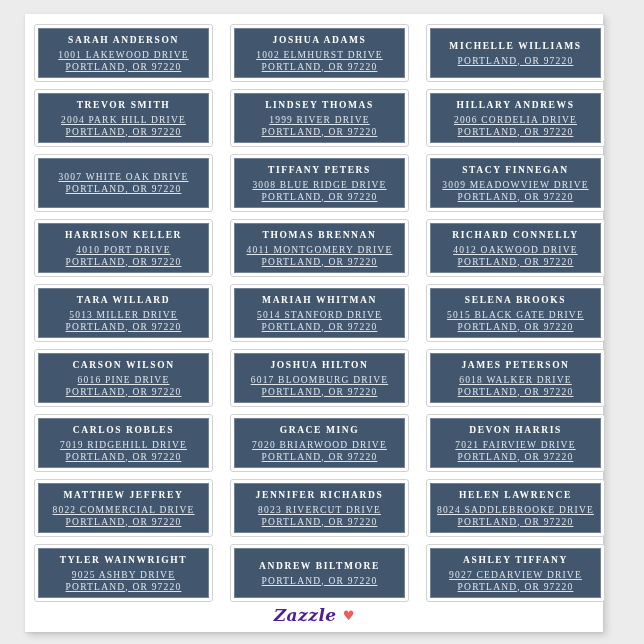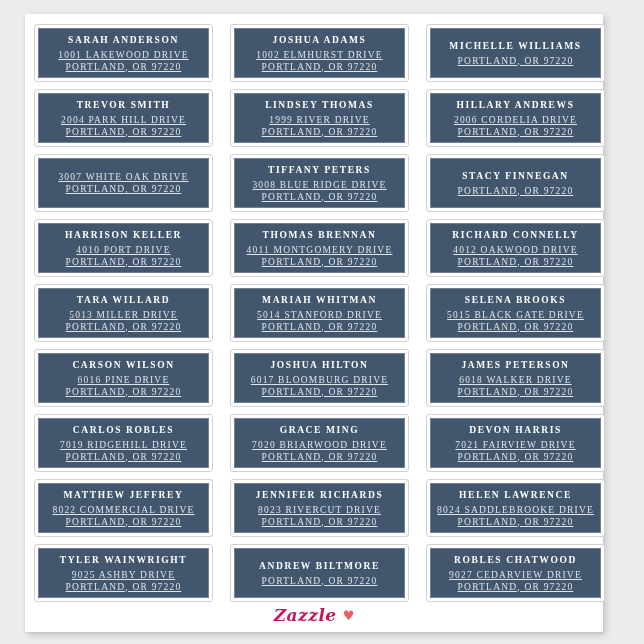--- a/index.html
+++ b/index.html
@@ -73,21 +73,21 @@
     left: 0;
     right: 0;
     top: 591px;
     text-align: center;
   }
   .logo {
     font-family: "DejaVu Serif", serif;
     font-style: italic;
     font-weight: bold;
     font-size: 17px;
-    color: #be185d;
+    color: #4c1d95;
     letter-spacing: 0.5px;
   }
   .heart {
     font-family: "DejaVu Sans", sans-serif;
     font-size: 13px;
     color: #f15b5b;
     margin-left: 6px;
     vertical-align: 1px;
   }
 </style>
@@ -146,20 +146,21 @@
       <div class="sticker">
         <div class="panel">
           <div class="name">TIFFANY PETERS</div>
           <div class="addr">3008 BLUE RIDGE DRIVE</div>
           <div class="addr">PORTLAND, OR 97220</div>
         </div>
       </div>
       <div class="sticker">
         <div class="panel">
           <div class="name">STACY FINNEGAN</div>
+          <div class="addr">3009 MEADOWVIEW DRIVE</div>
           <div class="addr">PORTLAND, OR 97220</div>
         </div>
       </div>
       <div class="sticker">
         <div class="panel">
           <div class="name">HARRISON KELLER</div>
           <div class="addr">4010 PORT DRIVE</div>
           <div class="addr">PORTLAND, OR 97220</div>
         </div>
       </div>
@@ -269,21 +270,21 @@
         </div>
       </div>
       <div class="sticker">
         <div class="panel">
           <div class="name">ANDREW BILTMORE</div>
           <div class="addr">PORTLAND, OR 97220</div>
         </div>
       </div>
       <div class="sticker">
         <div class="panel">
-          <div class="name">ROBLES CHATWOOD</div>
+          <div class="name">ASHLEY TIFFANY</div>
           <div class="addr">9027 CEDARVIEW DRIVE</div>
           <div class="addr">PORTLAND, OR 97220</div>
         </div>
       </div>
     </div>
   <div class="brand">
     <span class="logo">Zazzle</span><span class="heart">♥</span>
   </div>
 </div>
 

